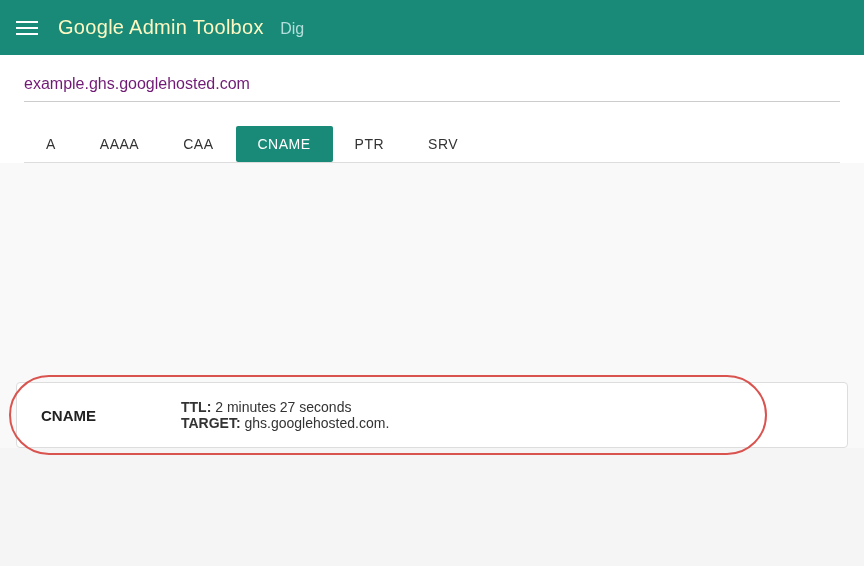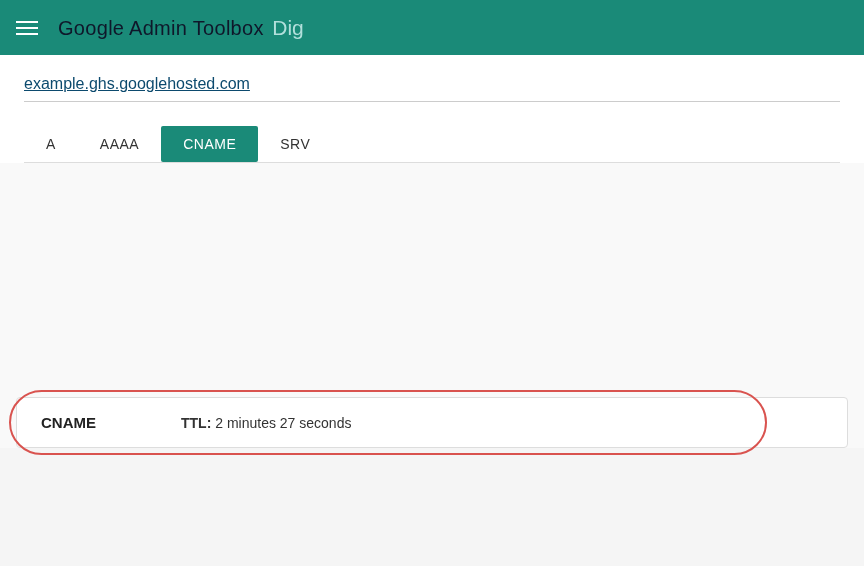--- a/index.html
+++ b/index.html
@@ -36,55 +36,54 @@
     }
 
     .hamburger-icon span {
       display: block;
       width: 22px;
       height: 2px;
       background: white;
     }
 
     .header-title {
-      color: #0f172a;
+      color: #fef9c3;
       font-size: 20px;
       font-weight: 400;
       letter-spacing: 0.3px;
     }
 
     .header-subtitle {
       color: #b2dfdb;
-      font-size: 21px;
+      font-size: 16px;
       font-weight: 300;
-      margin-left: 4px;
+      margin-left: 12px;
     }
 
     
     .main-content {
       background: white;
       padding: 20px 24px 0 24px;
     }
 
     .name-label {
       color: #1a8a78;
       font-size: 12px;
       margin-bottom: 6px;
     }
 
     .name-input {
       width: 100%;
       border: none;
       border-bottom: 1px solid #ccc;
       font-size: 16px;
       padding-bottom: 8px;
-      color: #0c4a6e;
+      color: #701a75;
       outline: none;
       background: transparent;
-      text-decoration: underline;
     }
 
     
     .tabs-row {
       display: flex;
       align-items: center;
       margin-top: 24px;
       border-bottom: 1px solid #ddd;
       background: white;
     }
@@ -189,31 +188,37 @@
   </div>
 </div>
 
 <div class="main-content">
   <input class="name-input" type="text" value="example.ghs.googlehosted.com" style="">
 
   
   <div class="tabs-row">
     <button class="tab">A</button>
     <button class="tab">AAAA</button>
+    <button class="tab">CAA</button>
     <button class="tab active">CNAME</button>
+    <button class="tab">PTR</button>
     <button class="tab">SRV</button>
   </div>
 </div>
 
 <div class="results-area" style="height: 285px; display: flex; align-items: flex-end; padding-bottom: 0;">
 
   <div class="result-card-wrapper" style="width: 100%;">
     <div class="result-card">
       <div class="record-type">CNAME</div>
       <div class="record-details">
         <div class="record-ttl">
           <strong>TTL:</strong>
           <span>2 minutes 27 seconds</span>
         </div>
+        <div class="record-target">
+          <strong>TARGET:</strong>
+          <span>ghs.googlehosted.com.</span>
+        </div>
       </div>
     </div>
   </div>
 </div>
 
 </body></html>

